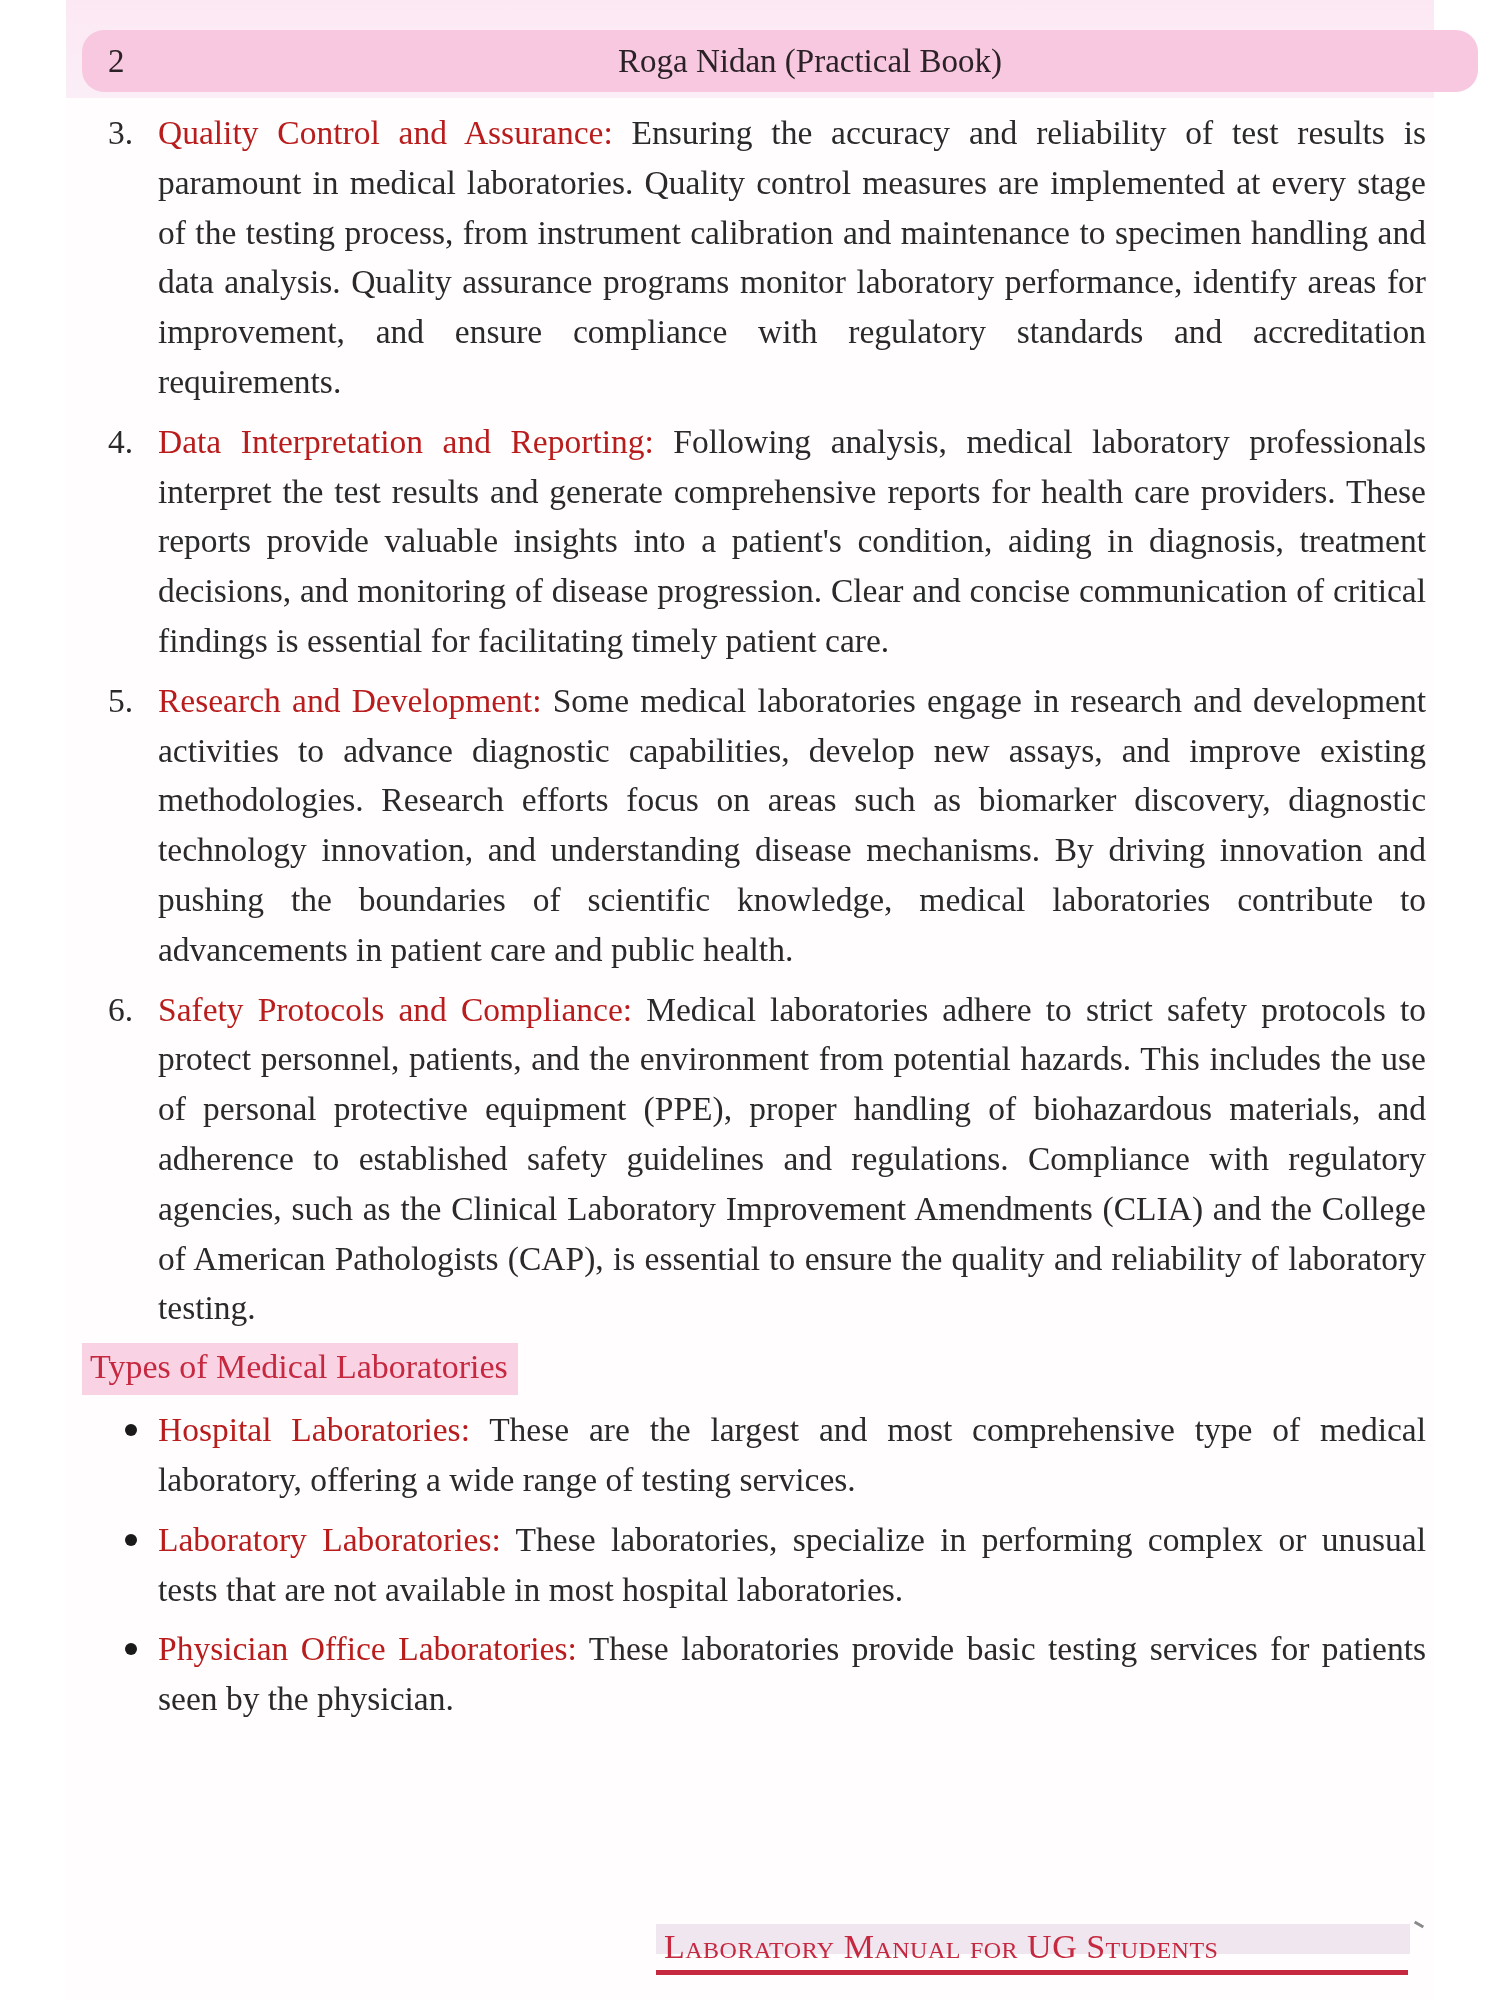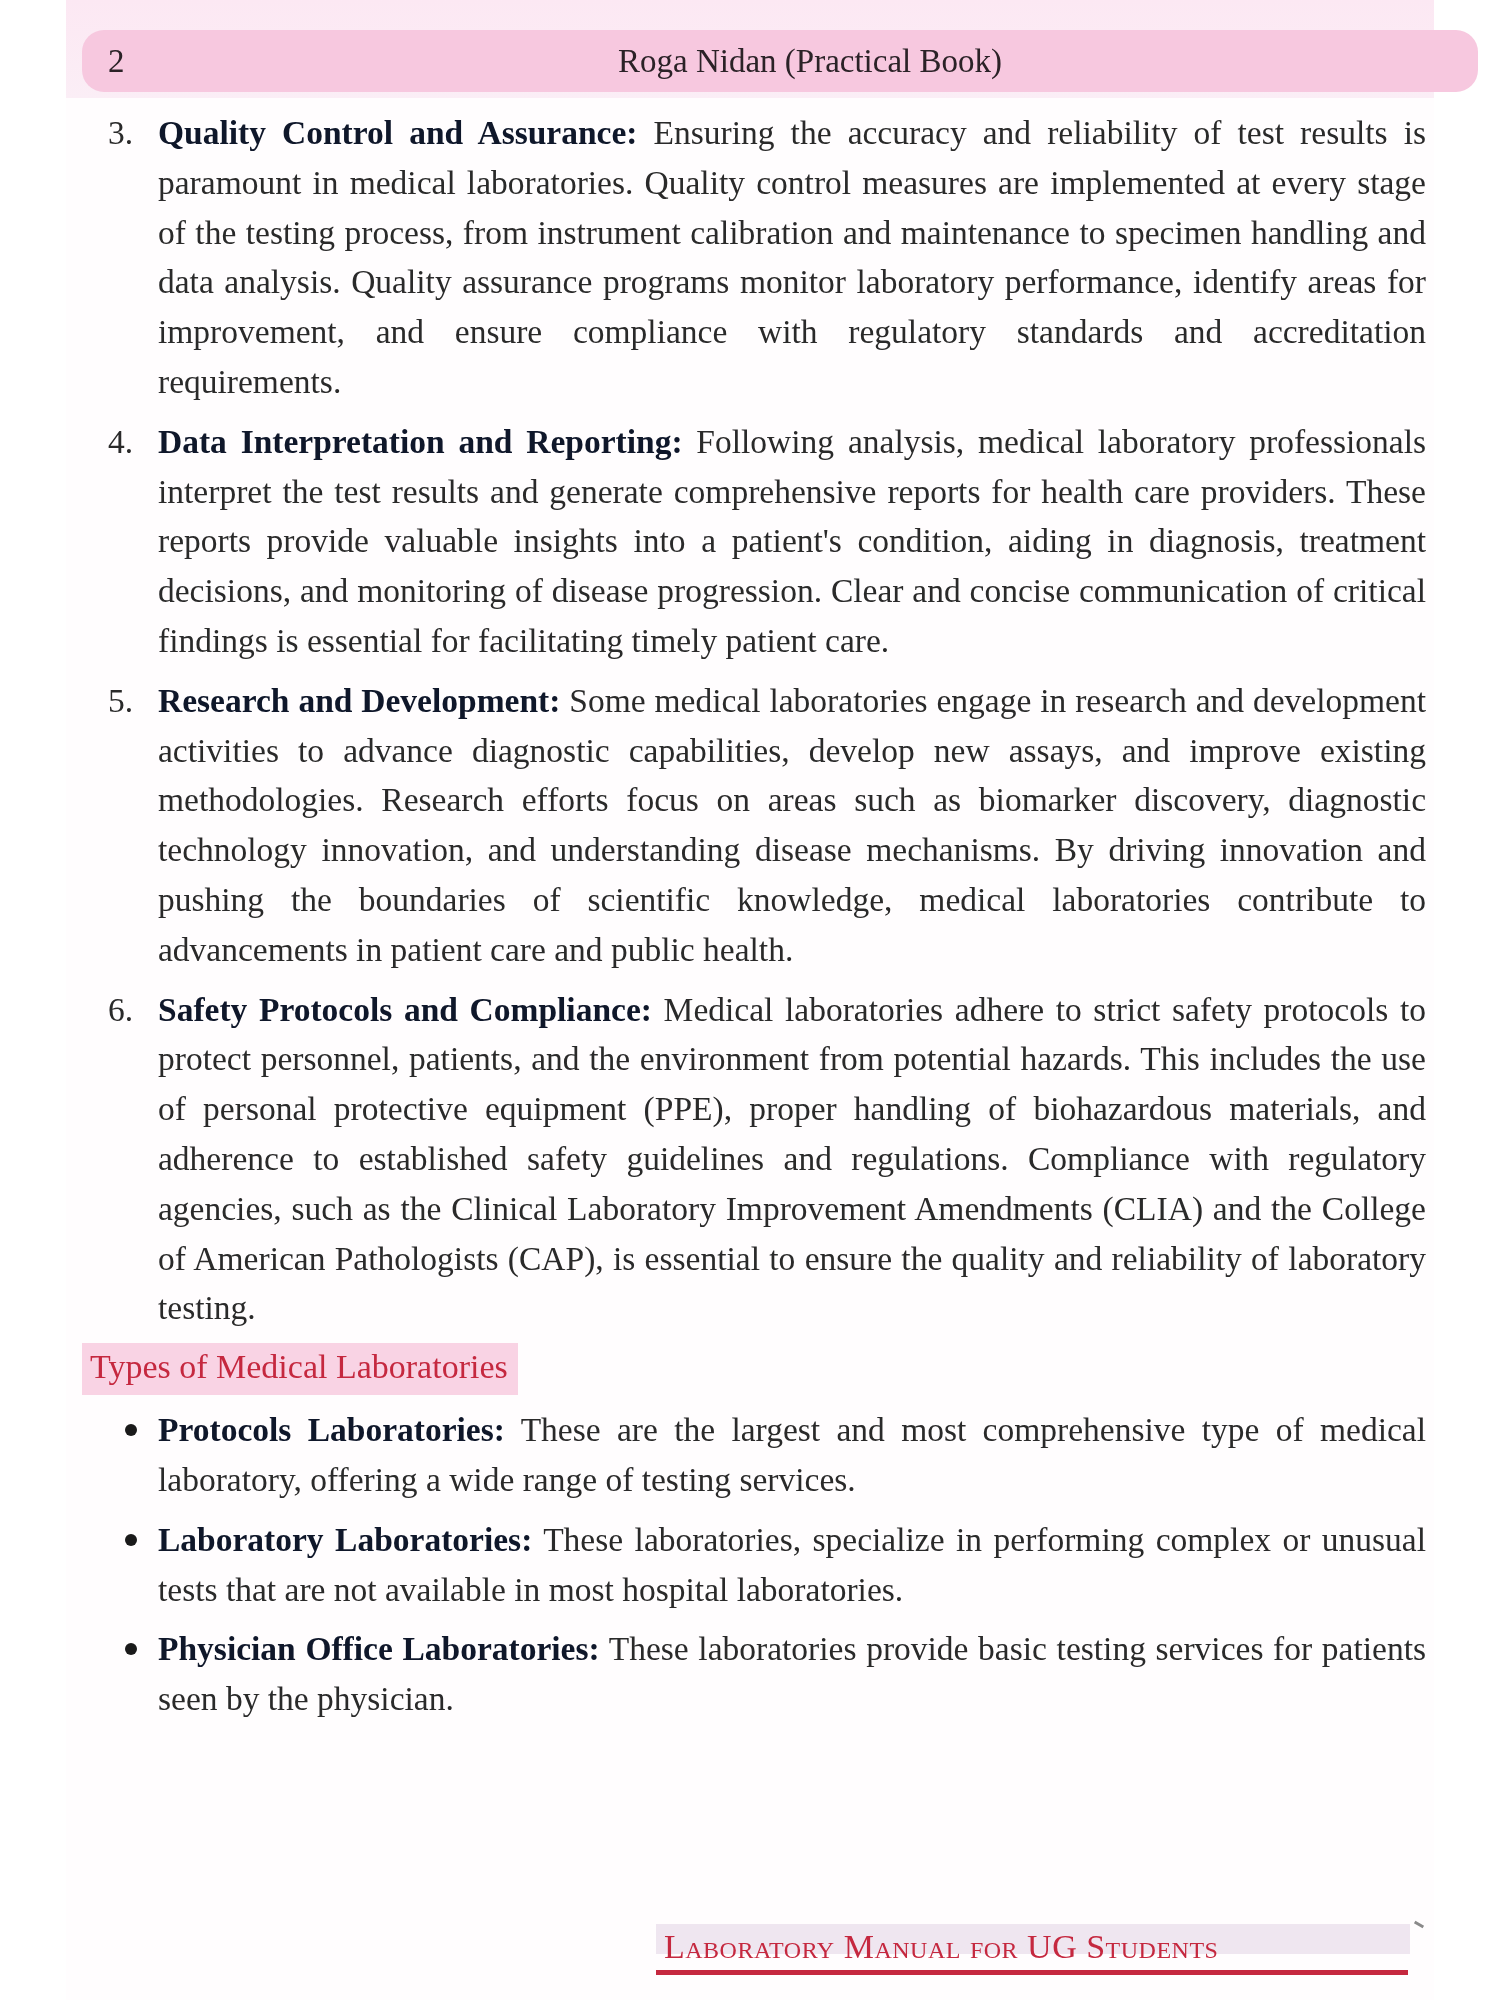--- a/index.html
+++ b/index.html
@@ -75,22 +75,22 @@
     text-align-last: left;
     margin-bottom: 10px;
   }
   .item .num {
     position: absolute;
     left: -50px;
     top: 0;
     color: #2a2a2a;
   }
   .heading-term {
-    color: #0f172a;
-    font-weight: bold;
+    color: #b91c1c;
+    font-weight: normal;
   }
   .section-heading-wrap {
     position: relative;
     margin-left: 16px;
     margin-top: 0px;
     display: inline-block;
     background: #f9d3e4;
     padding: 2px 10px 4px 8px;
     height: 46px;
   }
@@ -193,21 +193,21 @@
       <span class="heading-term">Safety Protocols and Compliance:</span><span> Medical laboratories adhere to strict safety protocols to protect personnel, patients, and the environment from potential hazards. This includes the use of personal protective equipment (PPE), proper handling of biohazardous materials, and adherence to established safety guidelines and regulations. Compliance with regulatory agencies, such as the Clinical Laboratory Improvement Amendments (CLIA) and the College of American Pathologists (CAP), is essential to ensure the quality and reliability of laboratory testing.</span>
     </div>
 
     <div class="section-heading-wrap">
       <span class="section-heading">Types of Medical Laboratories</span>
     </div>
 
     <div class="bullets">
       <div class="bullet-item">
         <span class="bullet-dot"></span>
-        <span class="heading-term">Protocols Laboratories:</span><span> These are the largest and most comprehensive type of medical laboratory, offering a wide range of testing services.</span>
+        <span class="heading-term">Hospital Laboratories:</span><span> These are the largest and most comprehensive type of medical laboratory, offering a wide range of testing services.</span>
       </div>
       <div class="bullet-item">
         <span class="bullet-dot"></span>
         <span class="heading-term">Laboratory Laboratories:</span><span> These laboratories, specialize in performing complex or unusual tests that are not available in most hospital laboratories.</span>
       </div>
       <div class="bullet-item">
         <span class="bullet-dot"></span>
         <span class="heading-term">Physician Office Laboratories:</span><span> These laboratories provide basic testing services for patients seen by the physician.</span>
       </div>
     </div>

